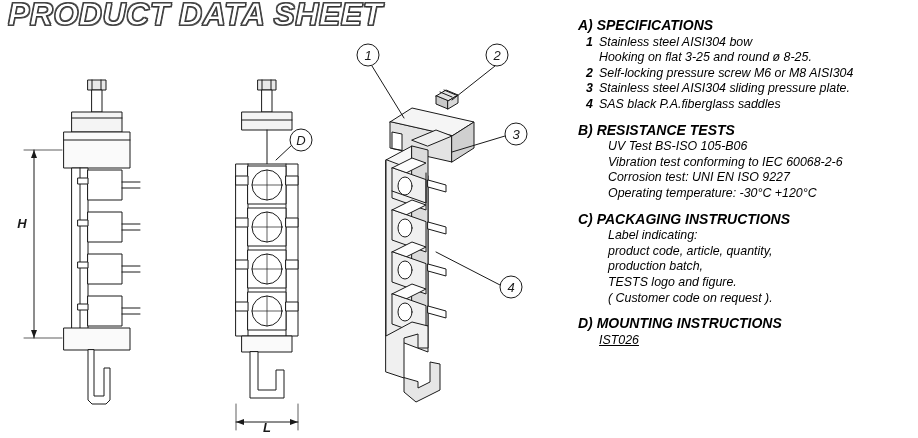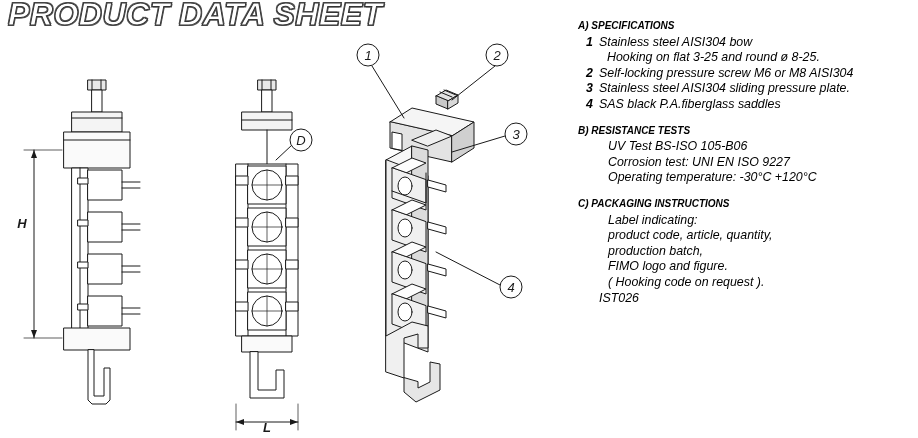--- a/index.html
+++ b/index.html
@@ -51,43 +51,44 @@
     left: 578px;
     top: 18px;
     width: 336px;
     font-size: 12.4px;
     font-style: italic;
     line-height: 15.6px;
   }
   .sec-head {
     font-weight: bold;
     font-style: italic;
-    font-size: 10px;
+    font-size: 14px;
     margin-top: 10px;
     margin-bottom: 1px;
   }
   .sec-head:first-child { margin-top: 0; }
   .num-row {
     display: flex;
     margin-left: 8px;
   }
   .num-row .n {
     font-weight: bold;
     width: 13px;
     flex: 0 0 13px;
   }
   .num-row .t { flex: 1 1 auto; }
   .sub {
-    margin-left: 29px;
+    margin-left: 21px;
   }
   .plain {
     margin-left: 30px;
   }
   .ist {
     margin-left: 21px;
+    text-decoration: underline;
   }
 </style>
 </head>
 <body>
 
 <div id="page">
 
   <div class="title">PRODUCT DATA SHEET</div>
 
   <svg id="drawing" viewBox="0 0 570 438">
@@ -310,26 +311,28 @@
       <span class="n">3</span>
       <span class="t">Stainless steel AISI304 sliding pressure plate.</span>
     </div>
     <div class="num-row">
       <span class="n">4</span>
       <span class="t">SAS black  P.A.fiberglass  saddles</span>
     </div>
 
     <div class="sec-head">B) RESISTANCE TESTS</div>
     <div class="plain">UV Test BS-ISO 105-B06</div>
+    <div class="plain">Vibration test conforming to IEC 60068-2-6</div>
     <div class="plain">Corrosion test: UNI EN ISO 9227</div>
     <div class="plain">Operating temperature: -30°C +120°C</div>
 
     <div class="sec-head">C) PACKAGING INSTRUCTIONS</div>
     <div class="plain">Label indicating:</div>
     <div class="plain">product code, article, quantity,</div>
     <div class="plain">production batch,</div>
-    <div class="plain">FIMO logo and figure.</div>
-    <div class="plain">( Hooking code on request ).</div>
-
+    <div class="plain">TESTS logo and figure.</div>
+    <div class="plain">( Customer code on request ).</div>
+
+    <div class="sec-head">D) MOUNTING INSTRUCTIONS</div>
     <div class="ist">IST026</div>
   </div>
 
 </div>
 
 </body></html>

